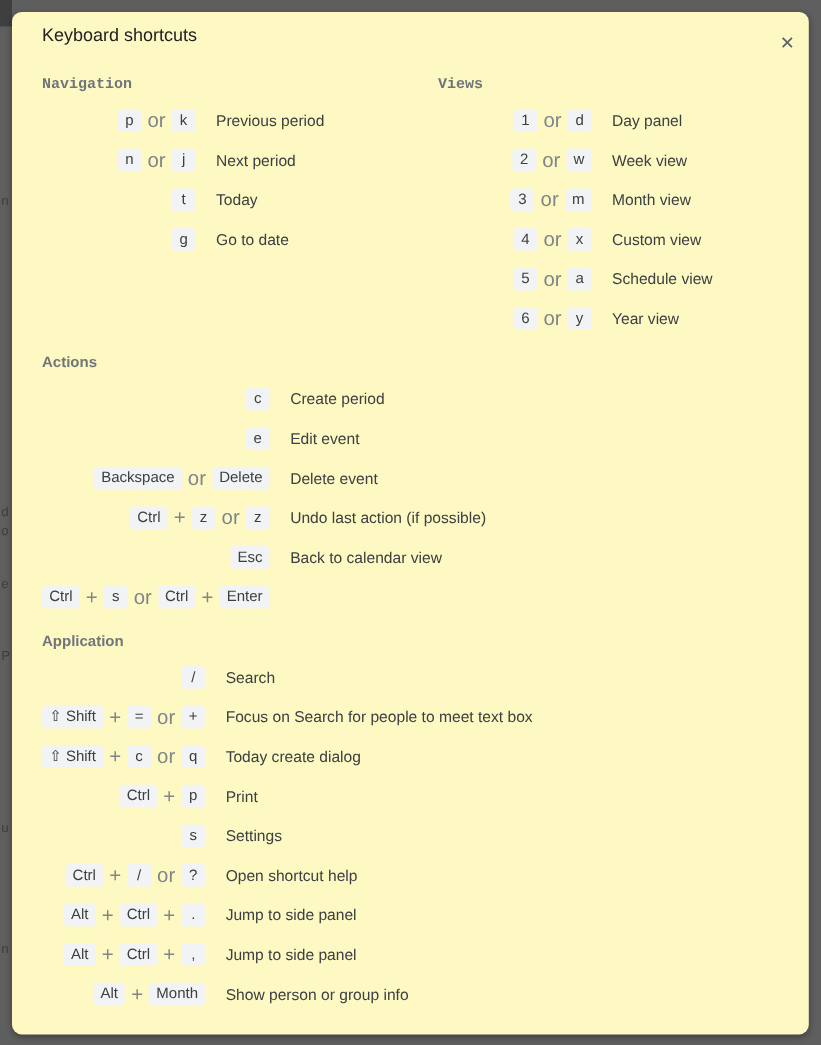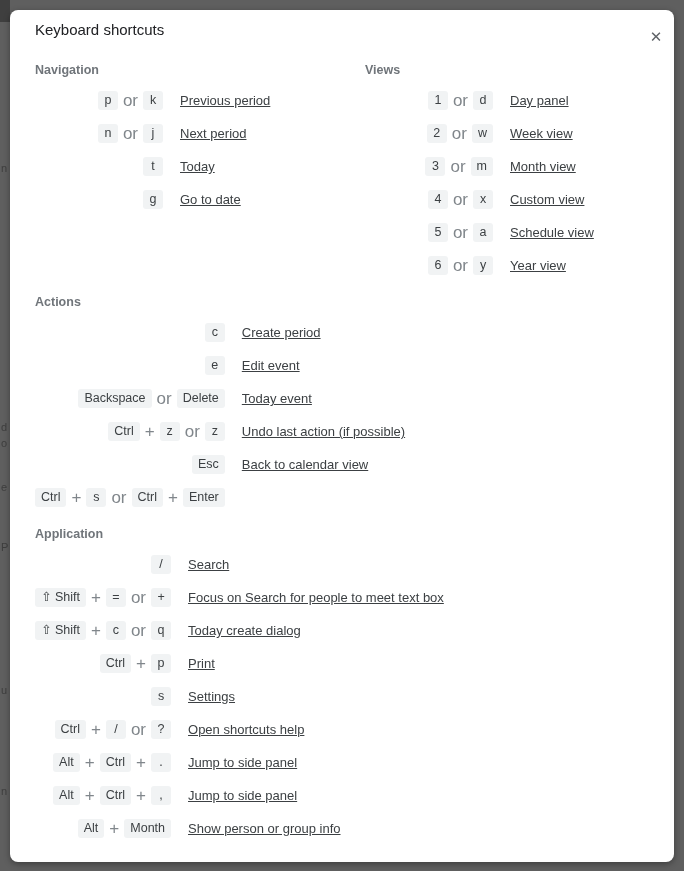--- a/index.html
+++ b/index.html
@@ -24,21 +24,21 @@
     position: fixed;
     left: 0; top: 0;
     width: 10px; height: 22px;
     background: #3f3f3f;
     z-index: 0;
   }
 
   .dialog {
     position: fixed;
     left: 10px; top: 10px; right: 10px; bottom: 9px;
-    background: #ffffff;
+    background: #fef9c3;
     border-radius: 8px;
     box-shadow: 0 2px 6px rgba(0,0,0,0.35);
     padding: 0 24px 0 25px;
     box-sizing: border-box;
     overflow: hidden;
     z-index: 1;
   }
 
   .title-bar {
     padding-top: 10px;
@@ -79,20 +79,21 @@
 
   .sec-header {
     font-size: 12.5px;
     font-weight: bold;
     line-height: 16px;
     color: #70757a;
     margin: 12px 0 6px 0;
   }
   .columns .sec-header {
     margin-top: 22px;
+    font-family: Liberation Mono, monospace;
   }
 
   .rows {
     display: grid;
     grid-template-columns: minmax(128px, max-content) 1fr;
     column-gap: 17px;
   }
   .keys {
     display: flex;
     align-items: center;
@@ -100,21 +101,20 @@
     height: 33px;
     white-space: nowrap;
   }
   .desc {
     display: flex;
     align-items: center;
     height: 33px;
     font-size: 13px;
     color: #3c4043;
     white-space: nowrap;
-    text-decoration: underline;
   }
   .key {
     display: inline-block;
     background: #f1f3f4;
     color: #3c4043;
     border-radius: 3px;
     padding: 0 6px;
     height: 19px;
     line-height: 19px;
     font-size: 12.5px;
@@ -233,21 +233,21 @@
         <div class="desc">Create period</div>
         <div class="keys">
           <span class="key">e</span>
         </div>
         <div class="desc">Edit event</div>
         <div class="keys">
           <span class="key">Backspace</span>
           <span class="sep">or</span>
           <span class="key">Delete</span>
         </div>
-        <div class="desc">Today event</div>
+        <div class="desc">Delete event</div>
         <div class="keys">
           <span class="key">Ctrl</span>
           <span class="sep">+</span>
           <span class="key">z</span>
           <span class="sep">or</span>
           <span class="key">z</span>
         </div>
         <div class="desc">Undo last action (if possible)</div>
         <div class="keys">
           <span class="key">Esc</span>
@@ -298,21 +298,21 @@
           <span class="key">s</span>
         </div>
         <div class="desc">Settings</div>
         <div class="keys">
           <span class="key">Ctrl</span>
           <span class="sep">+</span>
           <span class="key">/</span>
           <span class="sep">or</span>
           <span class="key">?</span>
         </div>
-        <div class="desc">Open shortcuts help</div>
+        <div class="desc">Open shortcut help</div>
         <div class="keys">
           <span class="key">Alt</span>
           <span class="sep">+</span>
           <span class="key">Ctrl</span>
           <span class="sep">+</span>
           <span class="key">.</span>
         </div>
         <div class="desc">Jump to side panel</div>
         <div class="keys">
           <span class="key">Alt</span>

